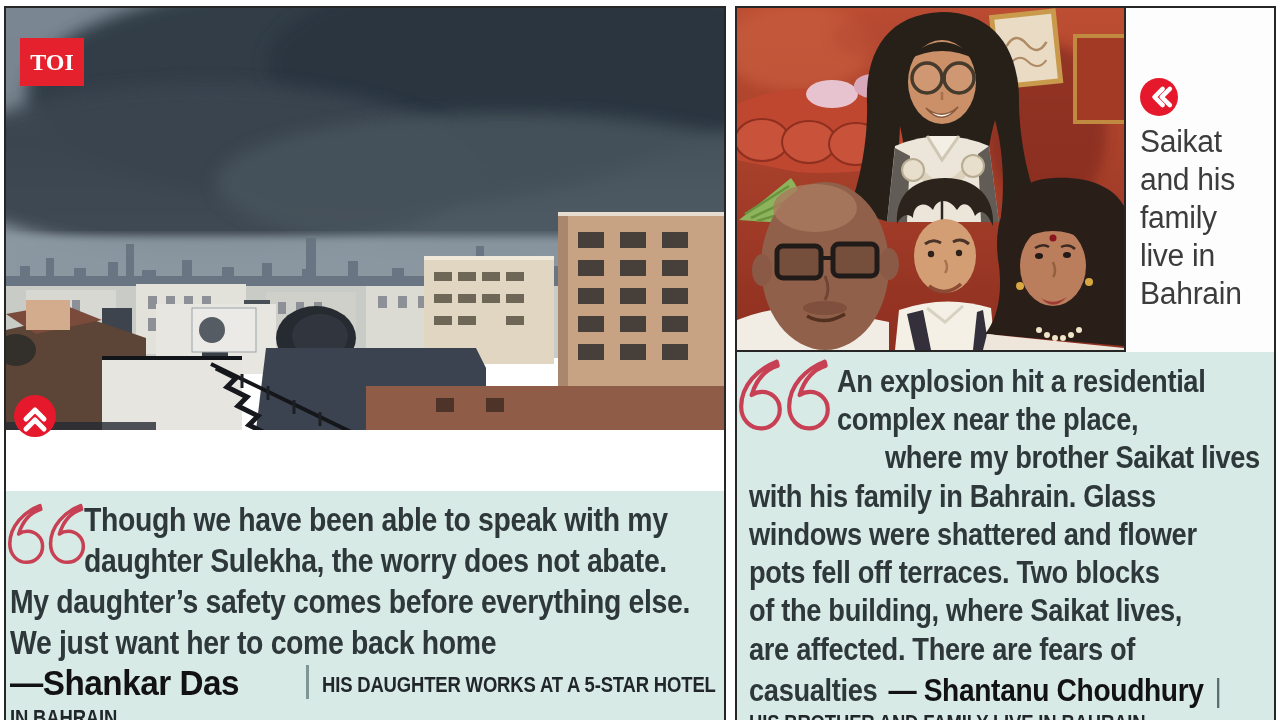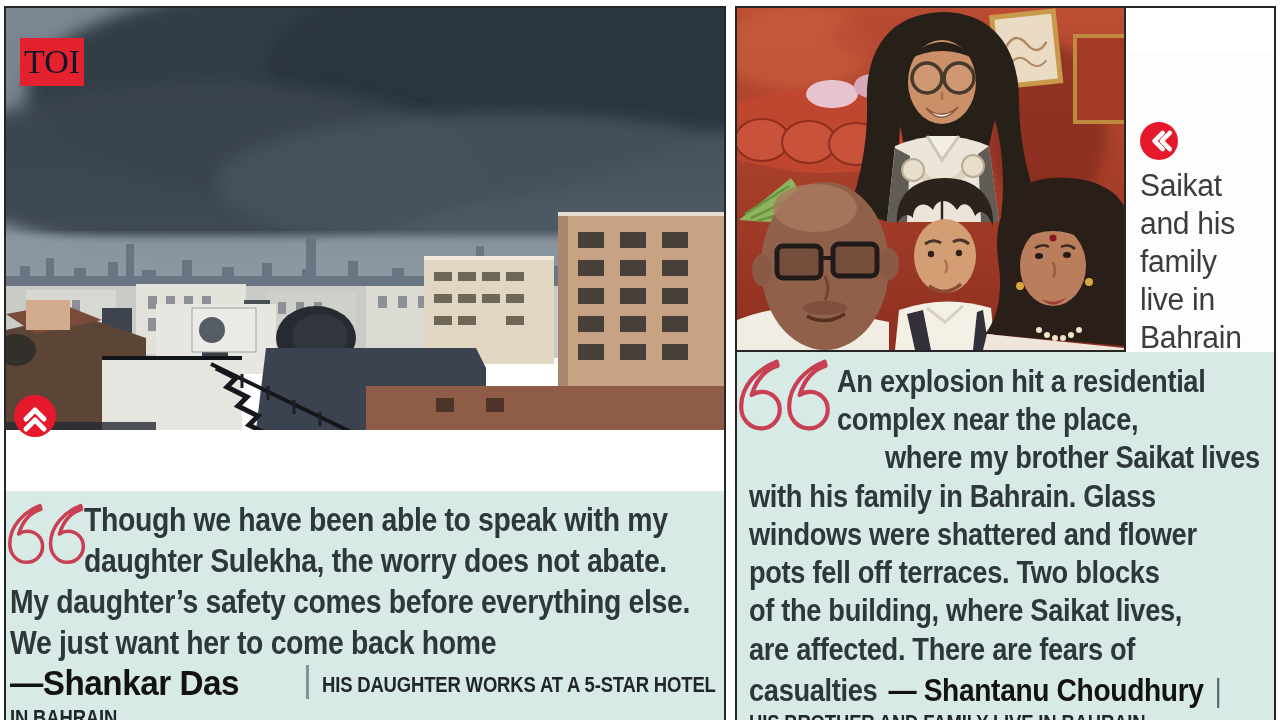--- a/index.html
+++ b/index.html
@@ -10,21 +10,21 @@
   .card{position:absolute;top:6px;height:760px;border:2px solid #262626;background:#ffffff;box-sizing:border-box;overflow:hidden;}
   #card-left{left:4px;width:722px;}
   #card-right{left:735px;width:541px;}
 
   .photo{position:absolute;left:0;top:0;display:block;}
   #photo-right-wrap{position:absolute;left:0;top:0;width:389px;height:344px;border-right:2px solid #262626;border-bottom:2px solid #262626;box-sizing:border-box;overflow:hidden;}
 
   
   #toi-logo{position:absolute;left:14px;top:30px;width:64px;height:48px;background:#e6212e;
     display:flex;align-items:center;justify-content:center;}
-  #toi-logo span{color:#0f172a;font-family:"Liberation Serif",serif;font-weight:400;font-size:34px;letter-spacing:0px;}
+  #toi-logo span{color:#ffffff;font-family:"Liberation Serif",serif;font-weight:700;font-size:24px;letter-spacing:0px;}
 
   
   .red-badge{position:absolute;border-radius:50%;background:#e5192b;display:flex;align-items:center;justify-content:center;}
   #icon-up{left:8px;top:387px;width:42px;height:42px;z-index:5;}
   #icon-left{left:14px;top:70px;width:38px;height:38px;}
 
   
   #caption-strip{position:absolute;left:0;top:422px;width:718px;height:48px;background:#fefefe;}
   #caption-text{position:absolute;left:10px;top:9px;font-size:27px;font-weight:700;color:#1c1c1c;
     white-space:nowrap;transform:scaleX(.80);transform-origin:0 0;letter-spacing:-.3px;}
@@ -47,21 +47,21 @@
   .attr-role{position:absolute;white-space:nowrap;font-weight:700;color:#20262a;font-size:22px;
     transform:scaleX(.84);transform-origin:0 0;letter-spacing:-.2px;}
 
   
   #tail-line{position:absolute;left:12px;top:282px;white-space:nowrap;transform:scaleX(.88);transform-origin:0 0;}
   #tail-pre{font-weight:700;color:#2e383b;font-size:31px;letter-spacing:-.4px;}
   #tail-name{font-weight:700;color:#121212;font-size:32px;letter-spacing:-.4px;margin-left:8px;}
   #tail-sep{font-weight:400;color:#5c6f6f;font-size:32px;margin-left:8px;}
 
   
-  #photo-sidebar{position:absolute;left:389px;top:0;width:148px;height:344px;background:#fdfdfd;margin-top:44px;}
+  #photo-sidebar{position:absolute;left:389px;top:0;width:148px;height:344px;background:#fdfdfd;}
   .side-label{position:absolute;left:14px;white-space:nowrap;font-size:31px;font-weight:400;color:#3c3c3c;
     transform:scaleX(.97);transform-origin:0 0;letter-spacing:-.3px;}
 </style>
 </head>
 <body>
 
 <svg width="0" height="0" style="position:absolute">
   <defs>
     <g id="qmark-shape">
       <path d="M38 3 C20 10 4 26 4 46 C4 59 13 67 23 67 C33 67 41 59 41 49 C41 39 33 32 24 32 C20 32 17 33 14 35 C18 22 26 11 39 7 Z" fill="none" stroke="currentColor" stroke-width="4" stroke-linejoin="round"></path>

